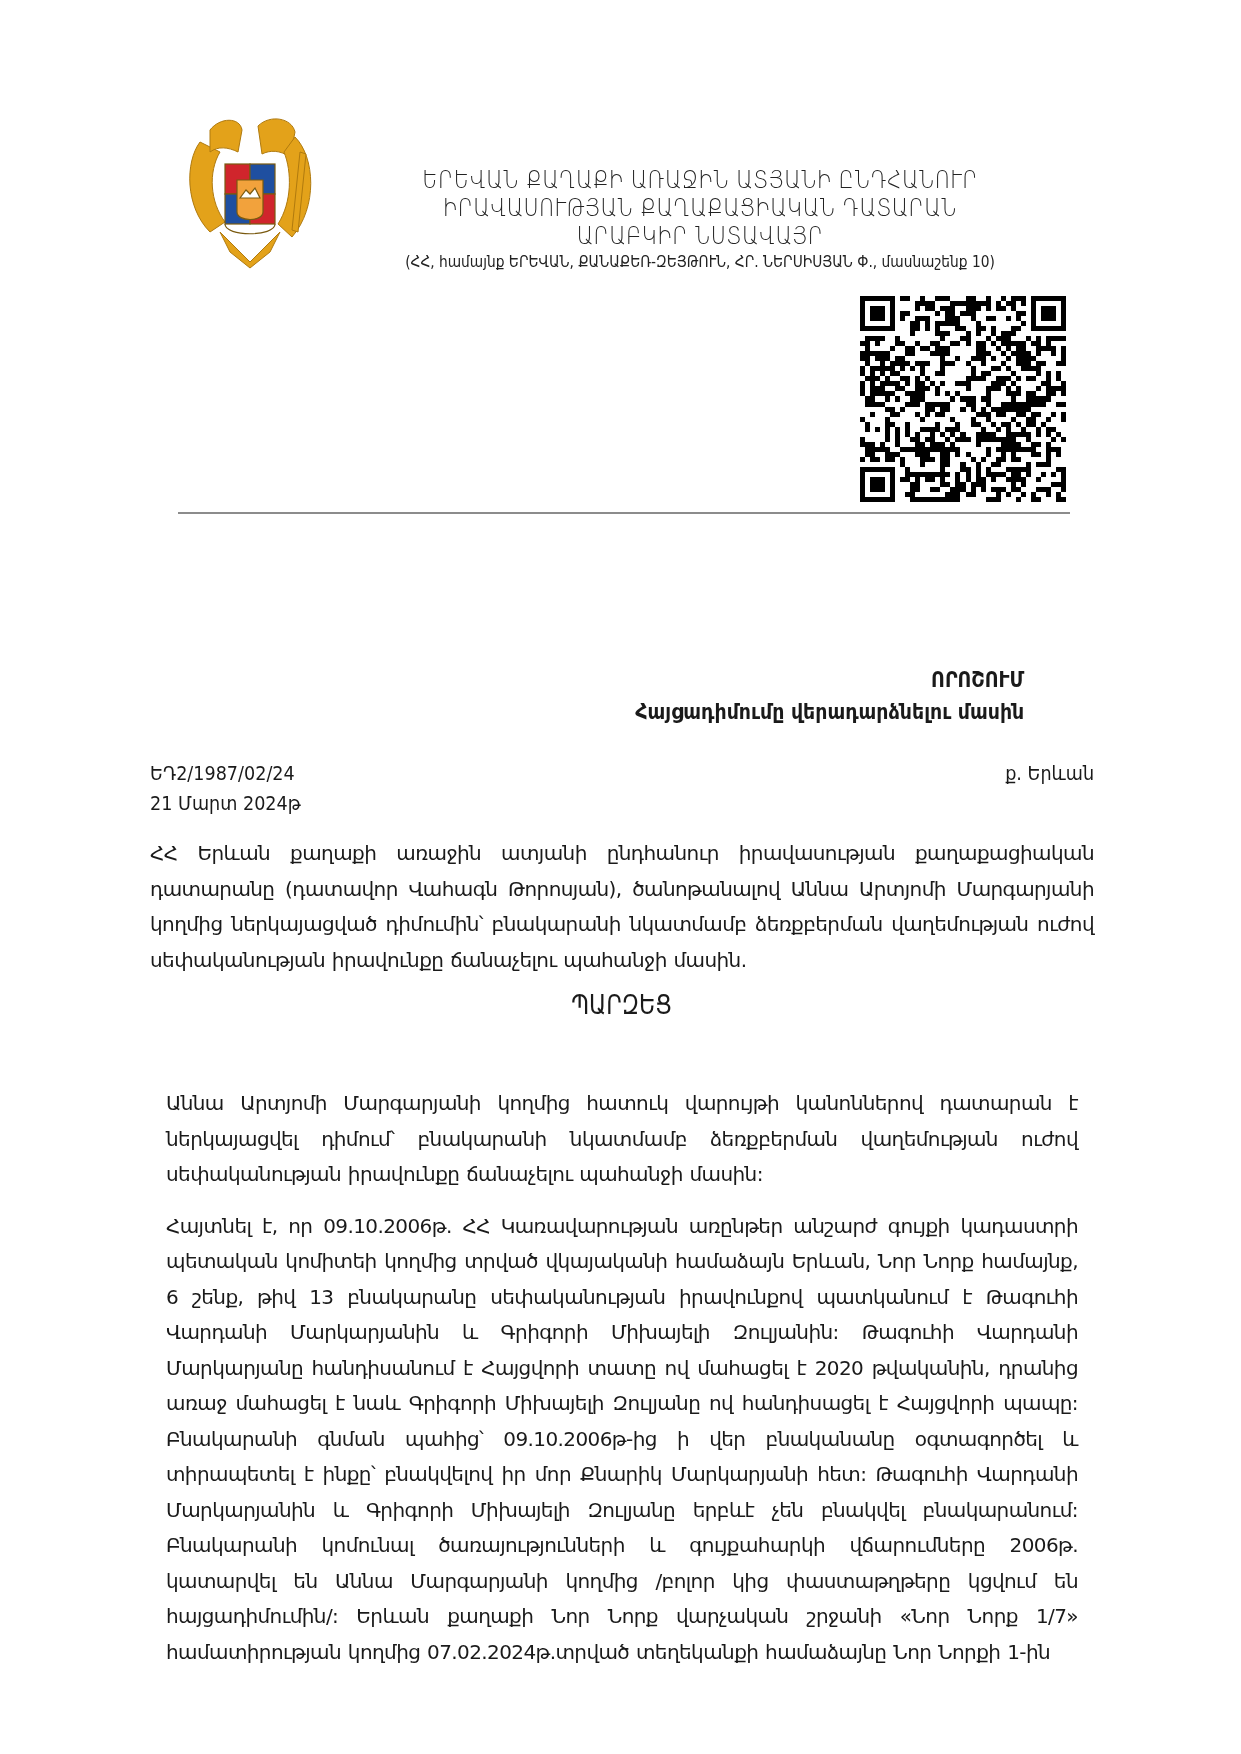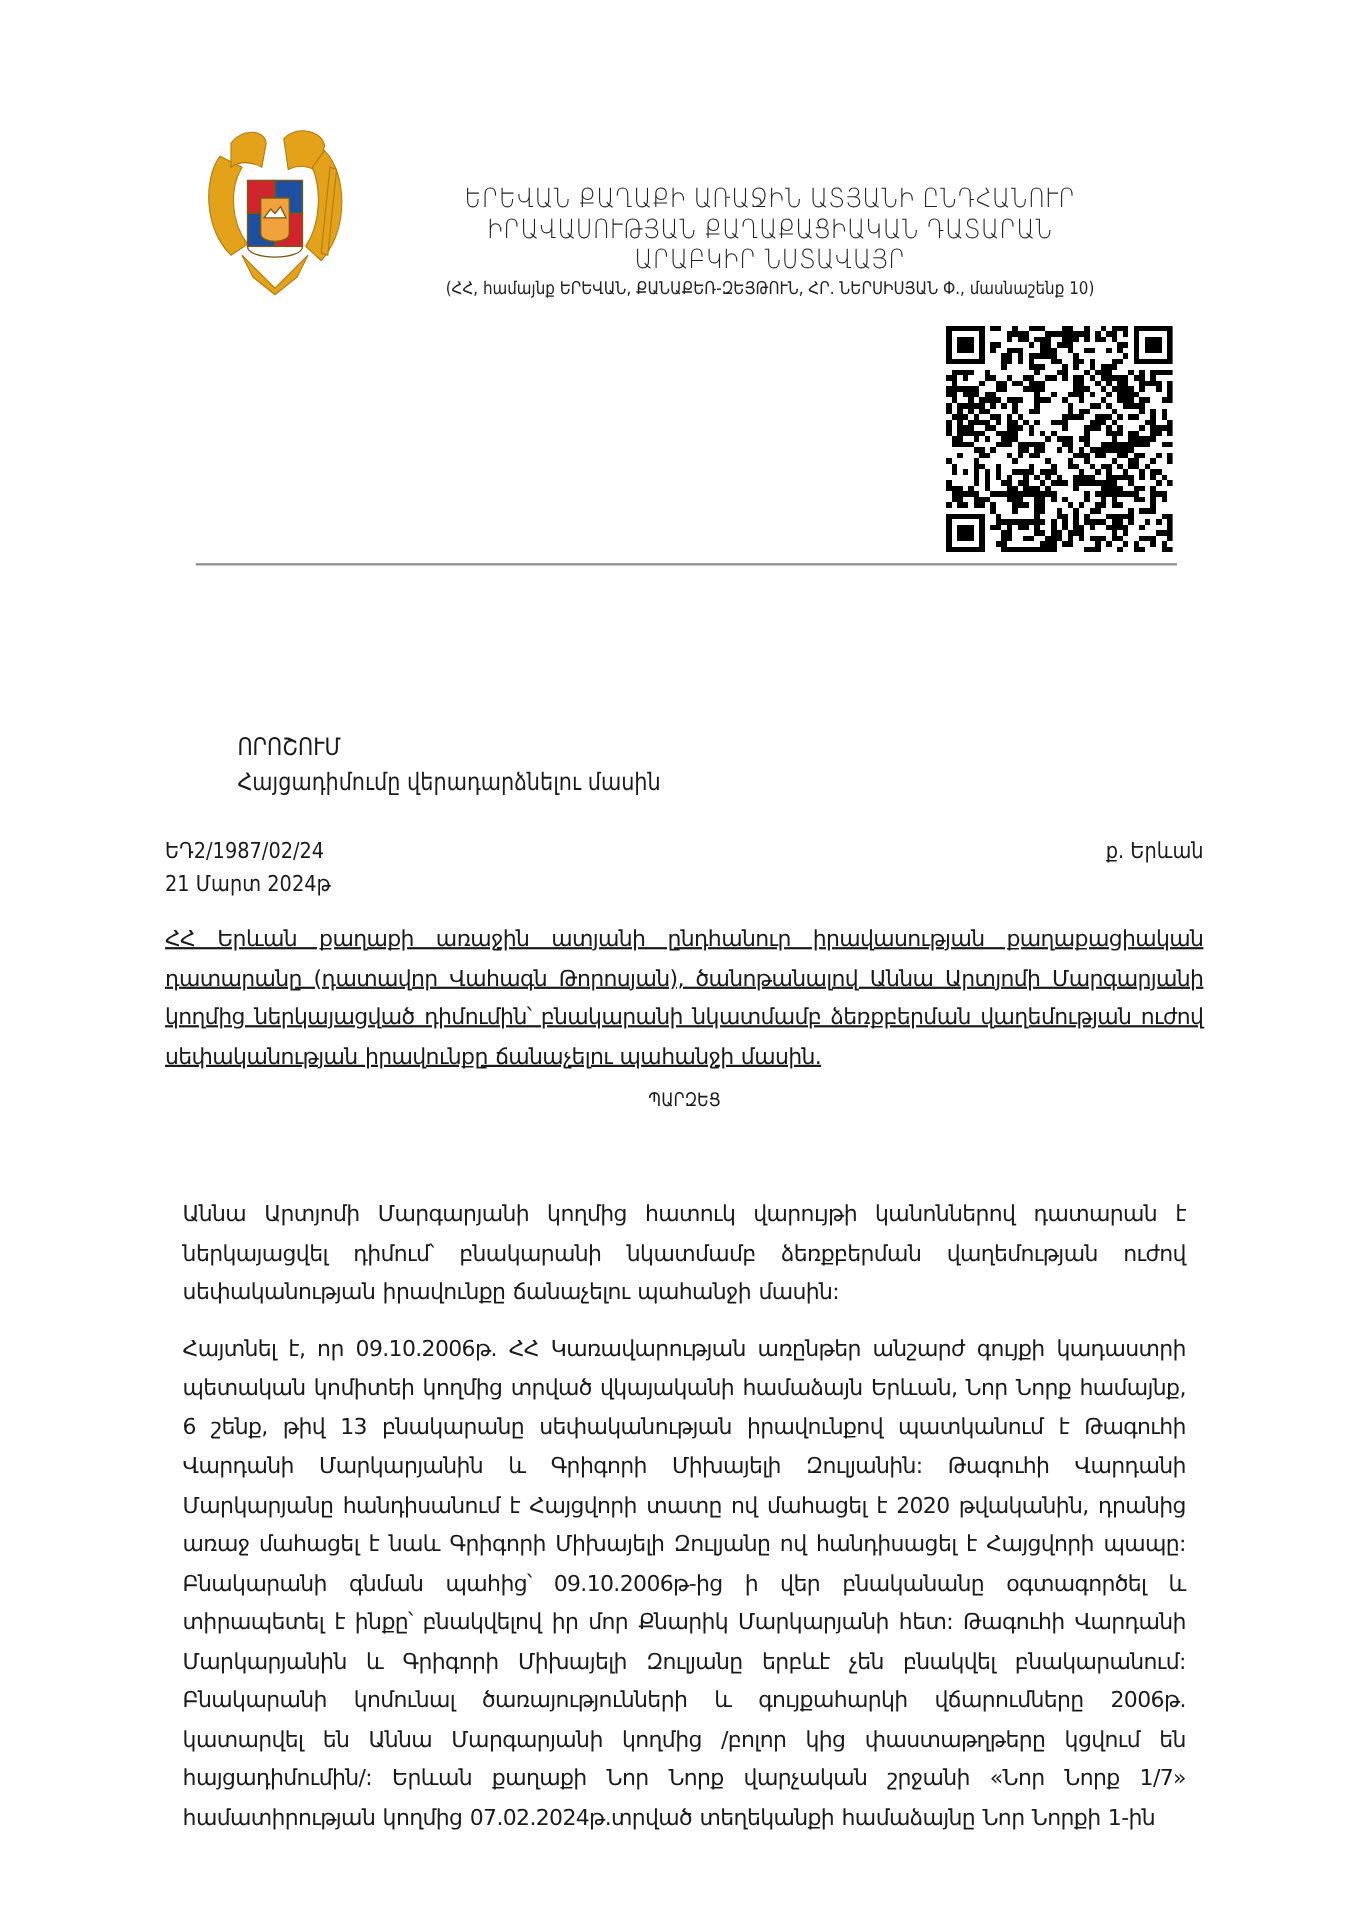--- a/index.html
+++ b/index.html
@@ -6,30 +6,30 @@
     body {
       width: 1241px; height: 1754px; position: relative; overflow: hidden;
       font-family: "DejaVu Serif", serif; color: #1a1a1a;
     }
     .emblem { position: absolute; left: 180px; top: 112px; width: 140px; height: 158px; }
     .court-header { position: absolute; left: 340px; top: 118px; width: 720px; text-align: center; margin-top: 48px; }
     .court-header .line { font-size: 24px; line-height: 28px; letter-spacing: 0.5px; font-family: "DejaVu Sans", sans-serif; font-weight: 300; transform: scaleX(0.86); transform-origin: center; color: #222; }
     .court-header .addr { font-size: 16px; line-height: 24px; font-family: "DejaVu Sans", sans-serif; transform: scaleX(0.86); color: #222; }
     .qr { position: absolute; left: 860px; top: 296px; width: 206px; height: 206px; }
     .divider { position: absolute; left: 178px; top: 512px; width: 892px; height: 2px; background: #8c8c8c; }
-    .title-block { position: absolute; left: 150px; top: 664px; width: 940px; text-align: left; }
+    .title-block { position: absolute; left: 150px; top: 664px; width: 940px; text-align: right; font-weight: bold; }
     .title-block .t1 { font-size: 22px; line-height: 32px; font-family: "DejaVu Sans", sans-serif; transform: scaleX(0.86); }
     .title-block .t2 { font-size: 22px; line-height: 32px; font-family: "DejaVu Sans", sans-serif; transform: scaleX(0.86); }
     .meta { position: absolute; left: 150px; top: 758px; width: 944px; font-size: 20px; line-height: 30px; font-family: "DejaVu Sans", sans-serif; }
     .meta .row { display: flex; justify-content: space-between; }
     .meta span { display: inline-block; transform: scaleX(0.88); transform-origin: left; }
     .meta .right { transform-origin: right; }
     .body-text { position: absolute; left: 150px; width: 944px; font-size: 20px; line-height: 35.5px; text-align: justify; font-family: "DejaVu Sans", sans-serif; letter-spacing: -0.6px; word-spacing: 1px; }
-    .intro { top: 836px; text-decoration: underline; }
-    .decision-heading { position: absolute; left: 150px; top: 990px; width: 944px; text-align: center; font-size: 17px; font-family: "DejaVu Sans", sans-serif; }
+    .intro { top: 836px; }
+    .decision-heading { position: absolute; left: 150px; top: 990px; width: 944px; text-align: center; font-size: 26px; font-family: "DejaVu Sans", sans-serif; }
     .decision-heading span { display: inline-block; transform: scaleX(0.86); }
     .main-text { top: 1070px; }
     .main-text p { margin: 16px; text-indent: 0; }
   </style>
 </head>
 <body>
 
 <svg class="emblem" viewBox="0 0 140 158">
   <g fill="#E3A21A" stroke="#B07A0E" stroke-width="1">
     <path d="M20 30 C5 50 5 95 30 120 L45 110 C30 90 28 60 40 40 Z"></path>

